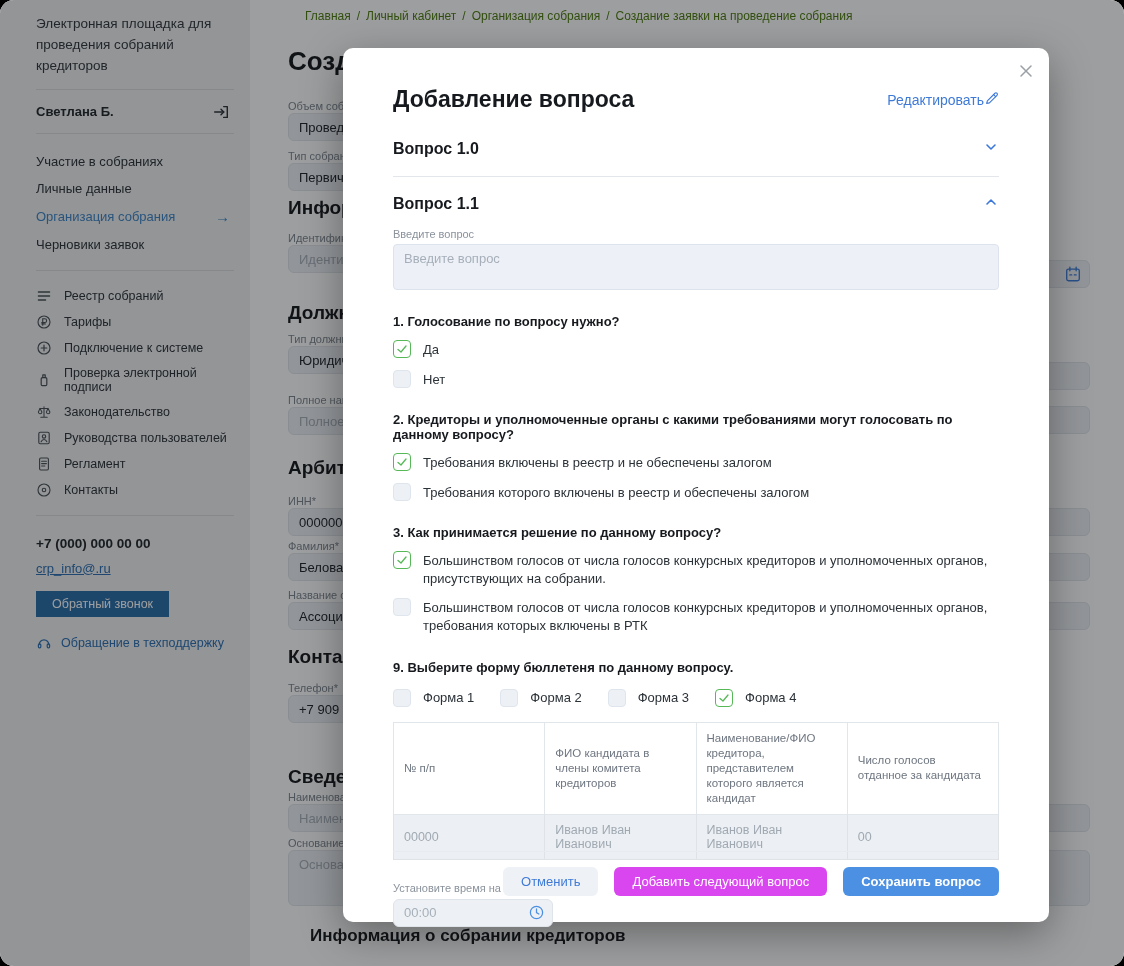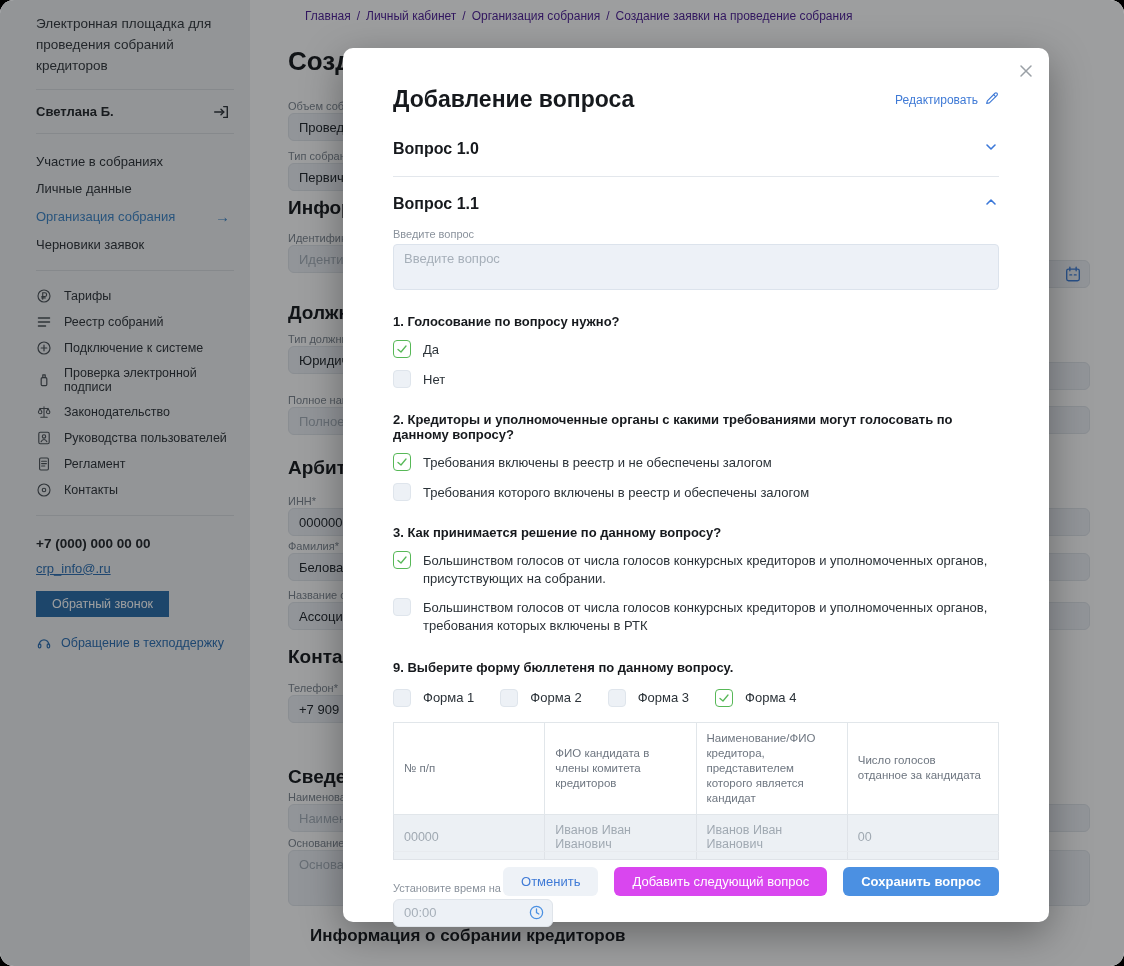--- a/index.html
+++ b/index.html
@@ -18,40 +18,40 @@
   .nav2{margin-top:12px;}
   .nav2 .n2{display:flex;align-items:center;gap:12px;font-size:12.5px;color:#2e3338;padding:5px 0;cursor:pointer;}
   .icon16 svg{display:block;}
   .sb-phone{font-size:13.5px;font-weight:700;color:#23272b;margin-top:20px;}
   .sb-mail{font-size:13px;color:#2d6fb2;text-decoration:underline;margin-top:10px;display:inline-block;cursor:pointer;}
   .sb-btn{margin-top:14px;display:inline-block;background:#2a6da9;color:#fff;font-size:12.5px;padding:6px 16px;border-radius:0;cursor:pointer;}
   .sb-support{display:flex;align-items:center;gap:9px;margin-top:18px;font-size:12.5px;color:#2d6fb2;cursor:pointer;}
   
   .main{position:absolute;left:250px;top:0;right:0;bottom:0;background:#fff;z-index:1;}
   .abs{position:absolute;}
-  .crumb{font-size:12px;color:#4c1d95;}
+  .crumb{font-size:12px;color:#4d7c0f;}
   .crumb span{margin:0 6px;}
   .h1{font-size:26px;font-weight:700;color:#16191d;}
   .h2{font-size:19px;font-weight:700;color:#16191d;white-space:nowrap;}
   .lbl{font-size:11px;color:#7d8690;white-space:nowrap;}
   .inp{box-sizing:border-box;width:100%;height:28px;background:#edf1f6;border:1px solid #dfe4ea;border-radius:6px;
        font-family:"Liberation Sans",sans-serif;font-size:13px;color:#21262c;padding:0 10px;outline:none;}
   .inp::placeholder,.ta::placeholder{color:#a6afb9;opacity:1;}
   .ta{box-sizing:border-box;width:100%;background:#edf1f6;border:1px solid #dfe4ea;border-radius:6px;resize:none;
       font-family:"Liberation Sans",sans-serif;font-size:13px;color:#21262c;padding:6px 10px;outline:none;}
   .date-wrap{position:relative;}
   .date-wrap .cal{position:absolute;right:8px;top:5px;}
   
   .overlay{position:absolute;inset:0;background:rgba(10,12,14,.40);z-index:5;}
   .modal{position:absolute;left:343px;top:48px;width:706px;height:874px;background:#fff;border-radius:10px;z-index:10;
          box-shadow:0 12px 40px rgba(0,0,0,.35);box-sizing:border-box;padding:30px 50px 16px 50px;}
   .m-close{position:absolute;top:12px;right:12px;width:22px;height:22px;cursor:pointer;display:flex;align-items:center;justify-content:center;}
   .m-head{display:flex;align-items:center;justify-content:space-between;margin-top:8px;}
   .m-title{font-size:23px;font-weight:700;color:#16191d;}
-  .m-edit{display:flex;align-items:center;gap:6px;font-size:12px;color:#3f7ad6;cursor:pointer;}
+  .m-edit{display:flex;align-items:center;font-size:14px;color:#3f7ad6;cursor:pointer;}
   .acc-row{display:flex;align-items:center;justify-content:space-between;cursor:pointer;}
   .acc-row .acc-t{font-size:16px;font-weight:700;color:#16191d;}
   .acc1{margin-top:26px;padding-bottom:17px;border-bottom:1px solid #e3e7ec;}
   .acc2{margin-top:17px;}
   .f-lbl{font-size:11px;color:#8a929c;margin-top:14px;}
   .q-ta{height:46px;margin-top:4px;background:#edf1f7;border-color:#dce3ec;border-radius:4px;}
   .q{font-size:13px;font-weight:700;color:#16191d;margin-top:20px;}
   .opt{display:flex;align-items:flex-start;gap:12px;margin-top:11px;font-size:13px;color:#2b3238;line-height:1.35;}
   .cb{flex:none;width:18px;height:18px;box-sizing:border-box;border-radius:4px;background:#edf1f6;border:1px solid #dfe5ec;cursor:pointer;
       display:flex;align-items:center;justify-content:center;}
@@ -103,35 +103,35 @@
         <span class="arrow">→</span>
       </div>
       <div class="n1">
           <span>Черновики заявок</span>
         </div>
     </div>
     <div class="sb-div"></div>
     <div class="nav2">
       <div class="n2">
         <span class="icon16">
+            <svg width="16" height="16" viewBox="0 0 20 20" fill="none" stroke="#4a5056" stroke-width="1.6" stroke-linecap="round">
+              <path d="M3 5h14M3 10h14M3 15h9"></path>
+            </svg>
+          </span>
+        <span>Реестр собраний</span>
+      </div>
+      <div class="n2">
+        <span class="icon16">
             <svg width="16" height="16" viewBox="0 0 20 20" fill="none" stroke="#4a5056" stroke-width="1.4" stroke-linecap="round">
               <circle cx="10" cy="10" r="7.5"></circle>
               <path d="M8.4 14V6h2.6a2.3 2.3 0 1 1 0 4.6H7.2"></path>
               <path d="M7.2 12.4h4.4"></path>
             </svg>
           </span>
         <span>Тарифы</span>
-      </div>
-      <div class="n2">
-        <span class="icon16">
-            <svg width="16" height="16" viewBox="0 0 20 20" fill="none" stroke="#4a5056" stroke-width="1.6" stroke-linecap="round">
-              <path d="M3 5h14M3 10h14M3 15h9"></path>
-            </svg>
-          </span>
-        <span>Реестр собраний</span>
       </div>
       <div class="n2">
         <span class="icon16">
             <svg width="16" height="16" viewBox="0 0 20 20" fill="none" stroke="#4a5056" stroke-width="1.5" stroke-linecap="round">
               <circle cx="10" cy="10" r="7.5"></circle>
               <path d="M10 6.5v7M6.5 10h7"></path>
             </svg>
           </span>
         <span>Подключение к системе</span>
       </div>

